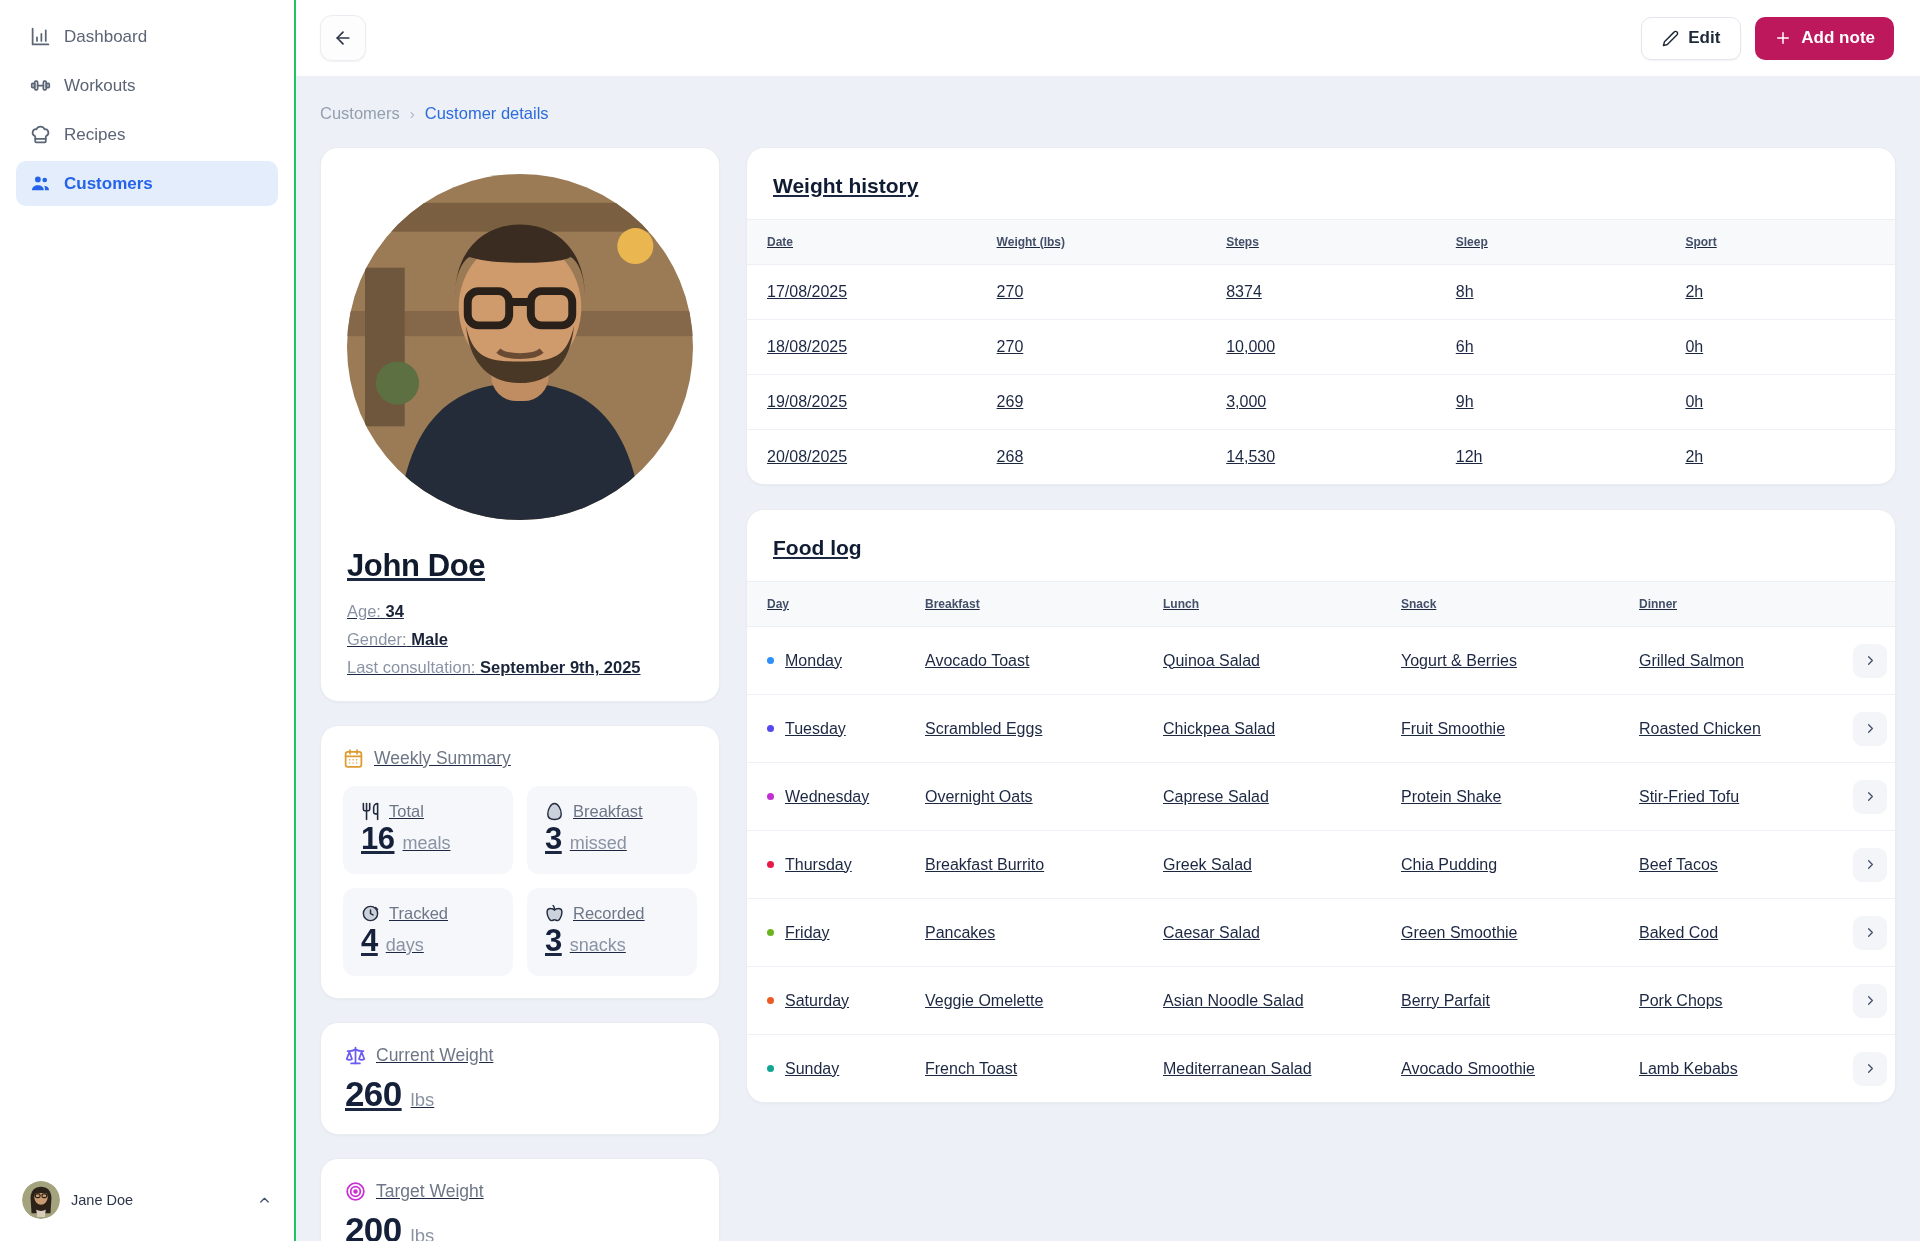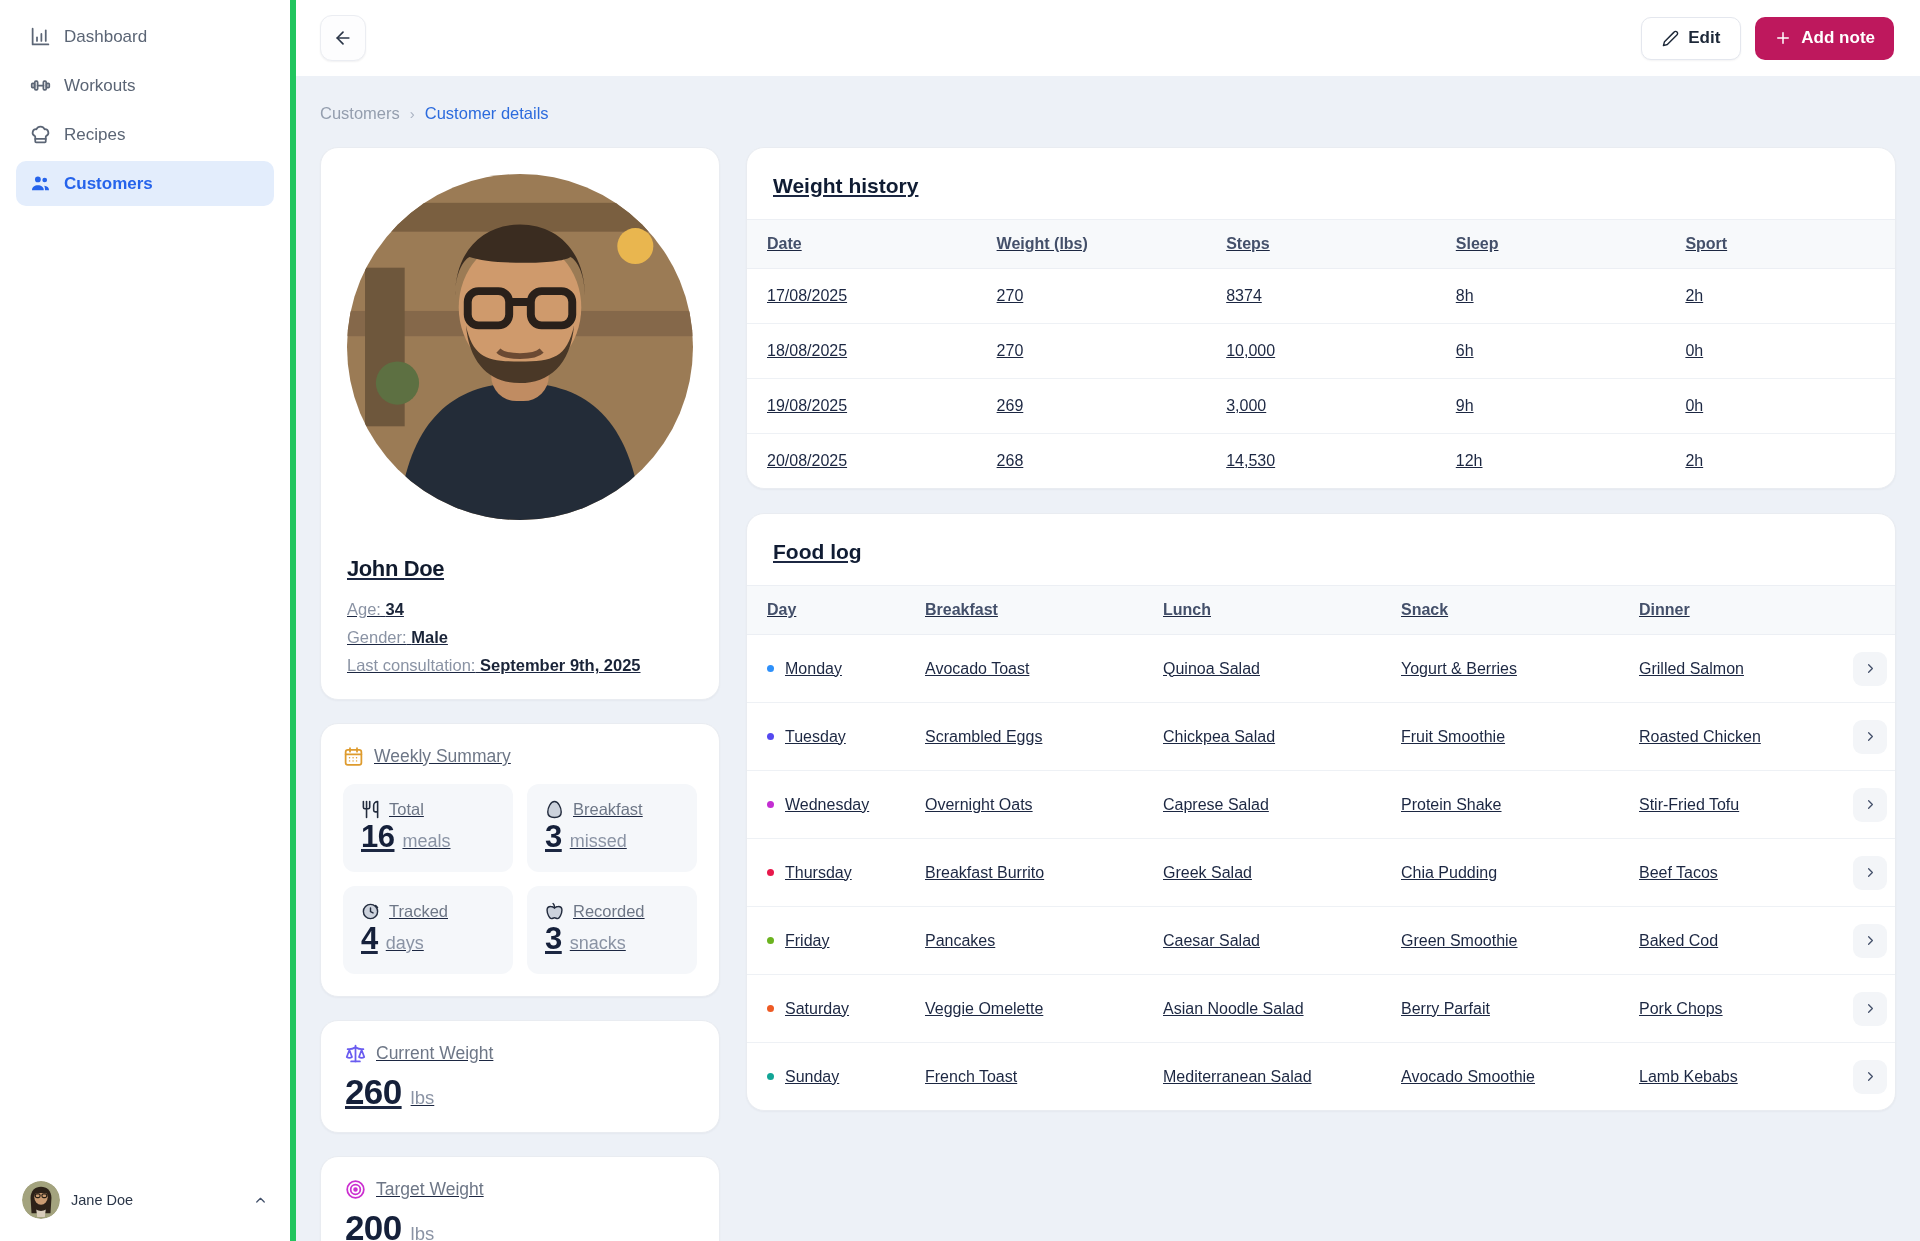--- a/index.html
+++ b/index.html
@@ -1,21 +1,21 @@
 <!DOCTYPE html>
 <html><head>
 <meta charset="utf-8">
 <style>
   * { margin:0; padding:0; box-sizing:border-box; }
   html,body { width:1920px; height:1241px; overflow:hidden; }
   body { font-family:"Liberation Sans", sans-serif; background:#edf1f7; color:#1c2742; }
   .app { display:flex; width:100%; height:100%; }
 
   
-  .sidebar { width:296px; background:#fff; border-right:6px solid #22c55e;
+  .sidebar { width:296px; background:#fff; border-right:2px solid #22c55e;
              display:flex; flex-direction:column; justify-content:space-between;
              padding:14px 16px 18px; flex-shrink:0; }
   .nav-item { display:flex; align-items:center; gap:13px; padding:12px 14px;
               border-radius:10px; color:#5b6575; font-size:17px; font-weight:500;
               margin-bottom:4px; cursor:pointer; }
   .nav-item svg { width:21px; height:21px; flex-shrink:0; }
   .nav-item.active { background:#e3edfc; color:#2563eb; font-weight:600; }
   .user-chip { display:flex; align-items:center; gap:11px; padding:4px 6px; cursor:pointer; }
   .user-chip .uname { font-size:14.5px; color:#2b3648; }
   .user-chip .chev { margin-left:auto; color:#42506a; display:flex; }
@@ -45,22 +45,22 @@
   .layout { display:flex; gap:26px; align-items:flex-start; }
   .left-col { width:400px; flex-shrink:0; display:flex; flex-direction:column; gap:23px; }
   .right-col { flex:1; display:flex; flex-direction:column; gap:24px; min-width:0; }
 
   .card { background:#fff; border:1px solid #e9ecf1; border-radius:18px;
           box-shadow:0 1px 2px rgba(16,24,40,.04);text-decoration:underline; }
 
   
   .profile-card { padding:26px 26px 24px; }
   .avatar-lg { width:96px; height:96px; border-radius:50%; overflow:hidden; }
-  .profile-name { font-size:22px; font-weight:800; color:#111b2e; letter-spacing:-.4px;
-                  margin:32px 0 18px; }
+  .profile-name { font-size:31px; font-weight:800; color:#111b2e; letter-spacing:-.4px;
+                  margin:24px 0 18px; }
   .info-line { font-size:16.5px; color:#8a93a4; margin-bottom:9px; }
   .info-line:last-child { margin-bottom:0; }
   .info-line b { color:#1a2438; font-weight:700; }
 
   
   .summary-card { padding:22px 22px; }
   .card-label-row { display:flex; align-items:center; gap:10px; color:#6e7787;
                     font-size:17.5px; }
   .card-label-row svg { width:21px; height:21px; }
   .tiles { display:grid; grid-template-columns:1fr 1fr; gap:14px; margin-top:17px; }
@@ -75,21 +75,21 @@
   .metric-card { padding:22px 24px 20px; }
   .metric-val { margin-top:8px; display:flex; align-items:baseline; gap:9px; }
   .metric-num { font-size:35px; font-weight:800; color:#15203a; letter-spacing:-.6px; }
   .metric-unit { font-size:18.5px; color:#8a93a4; }
 
   
   .table-card { overflow:hidden; }
   .section-title { font-size:21px; font-weight:700; color:#101c33; padding:26px 26px 21px; }
   table { width:100%; border-collapse:collapse; table-layout:fixed; }
   thead th { background:#f7f9fb; text-align:left; color:#44506a; font-weight:600;
-             font-size:16px; padding:15px 16px 15px 20px;
+             font-size:12px; padding:15px 16px 15px 20px;
              border-top:1px solid #eceff4; border-bottom:1px solid #eceff4; }
   tbody td { padding:18px 16px 18px 20px; color:#1c2742; font-size:16px;
              border-bottom:1px solid #eef1f5; }
   tbody tr:last-child td { border-bottom:none; }
   .food-table tbody td { padding-top:16.5px; padding-bottom:16.5px; }
   .dot { display:inline-block; width:7px; height:7px; border-radius:50%;
          margin-right:11px; vertical-align:middle; position:relative; top:-1px; }
   .chev-btn { width:34px; height:34px; border-radius:9px; border:none; background:#f3f5f8;
               display:grid; place-items:center; color:#44506a; cursor:pointer; }
   .chev-cell { text-align:right; padding-right:18px !important; }

